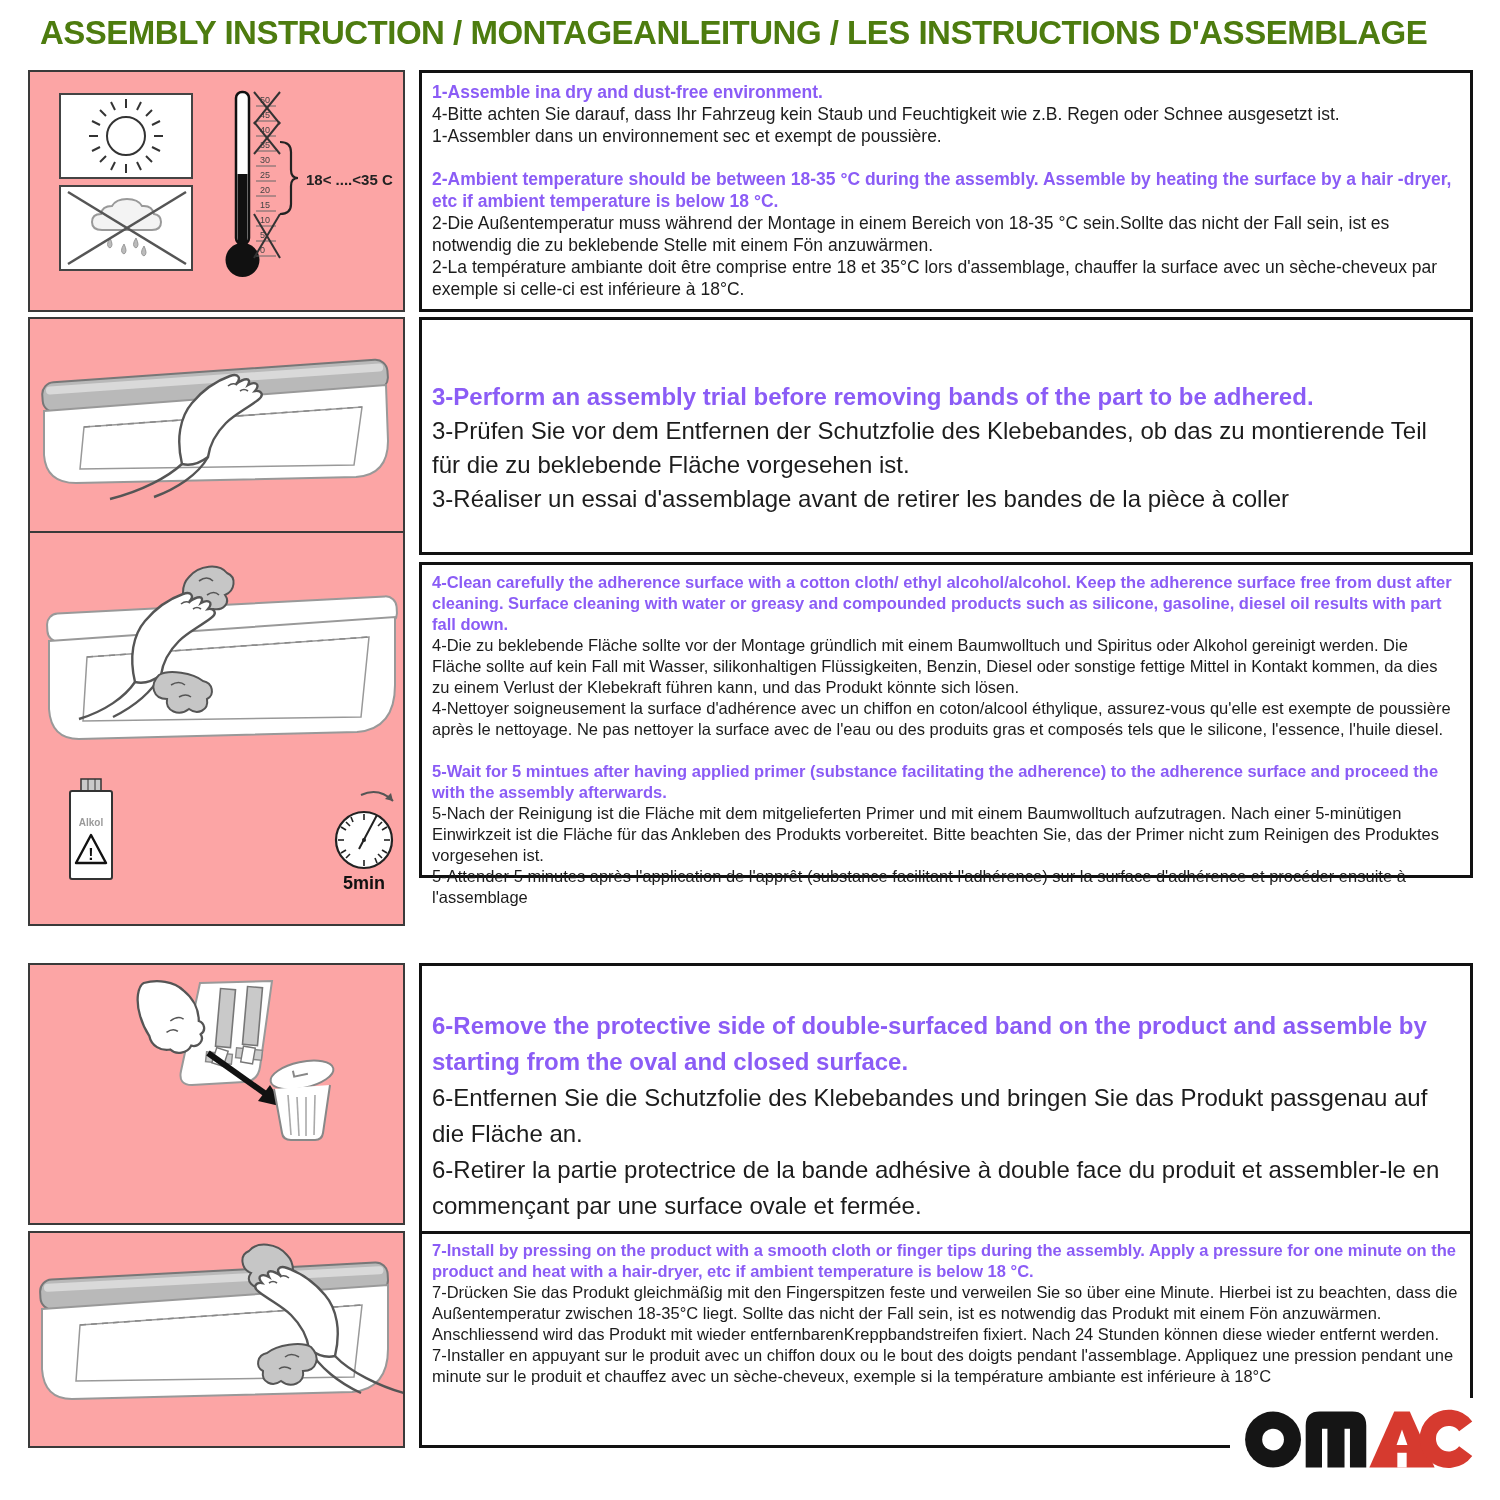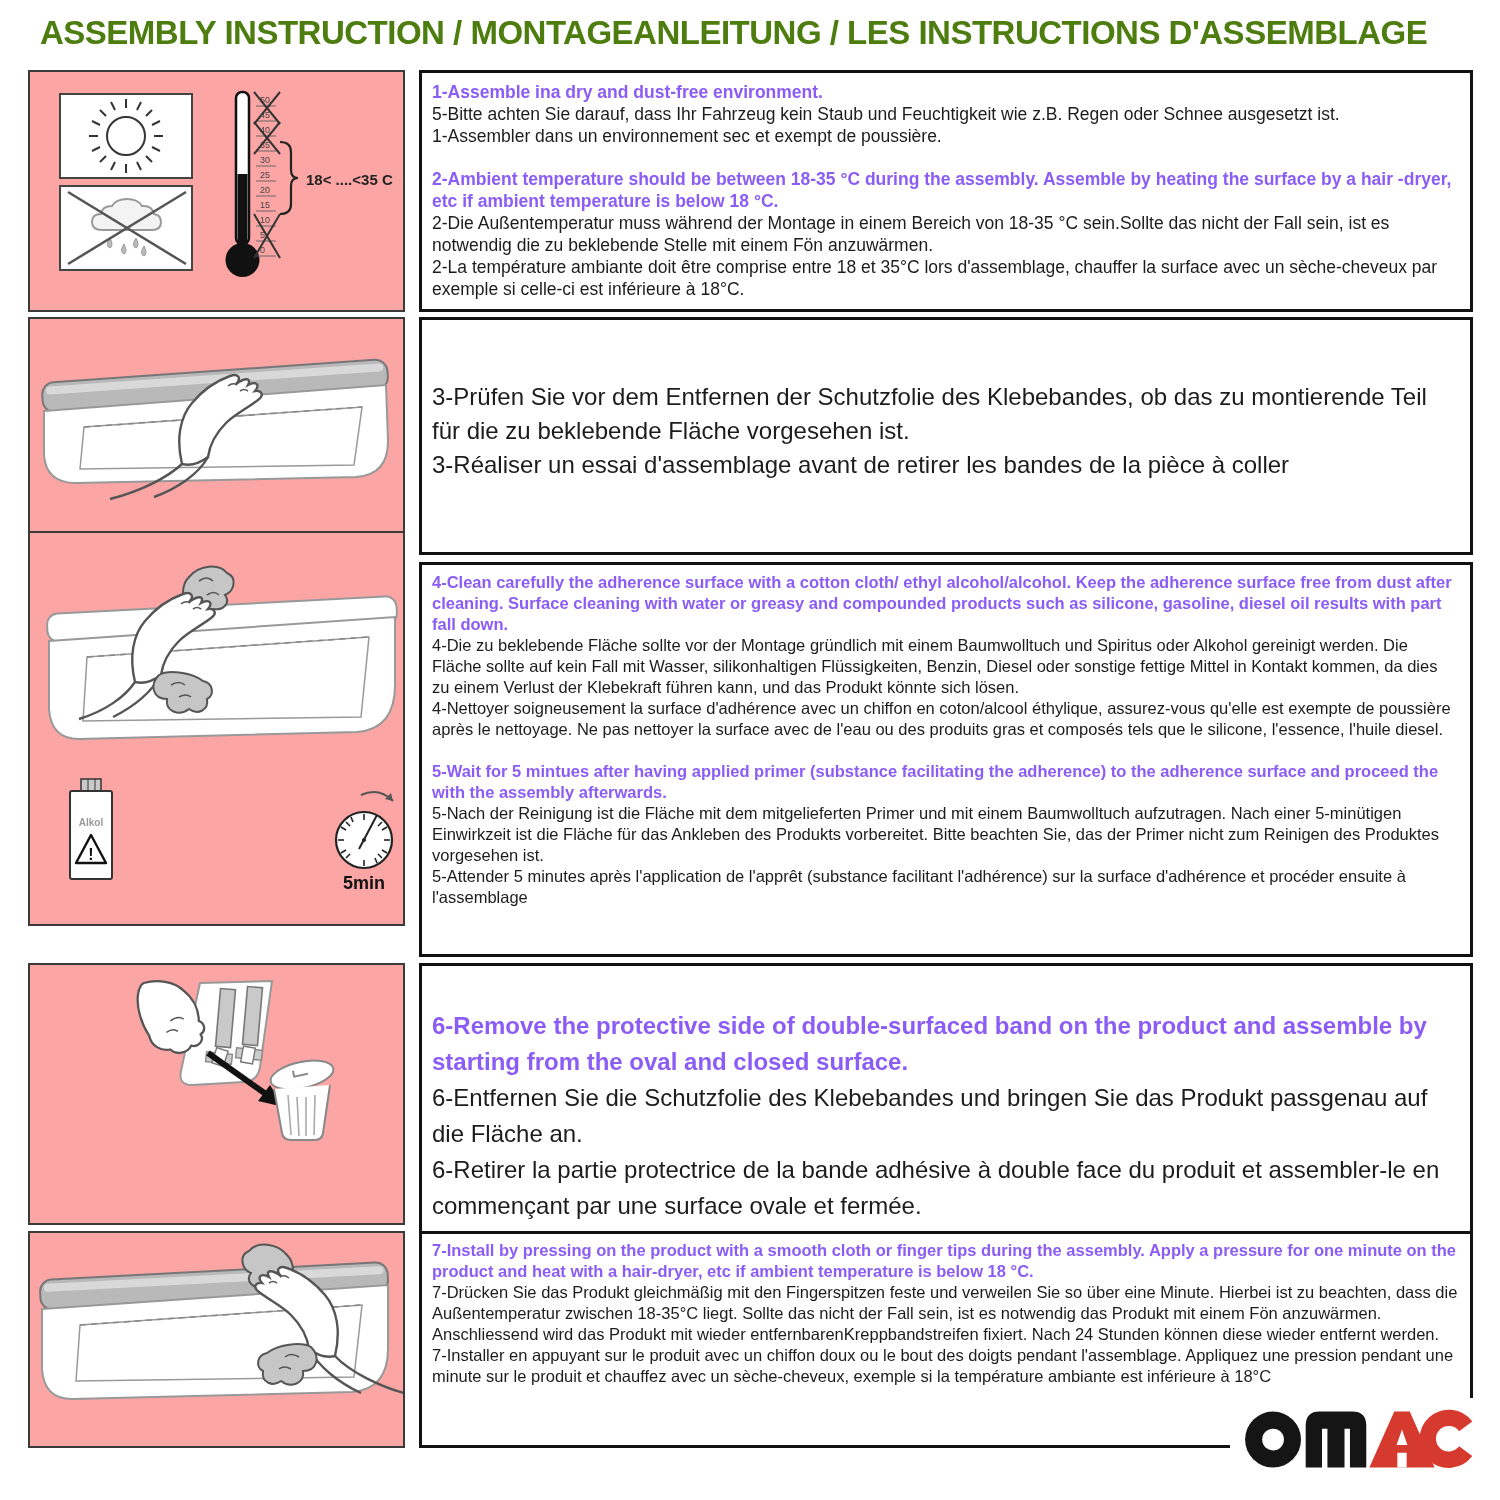--- a/index.html
+++ b/index.html
@@ -109,21 +109,21 @@
           <line x1="250" y1="142" x2="224" y2="186"></line>
       </g>
 
       <path d="M 250,70 Q 261,70 261,80 L 261,98 Q 261,106 268,106 Q 261,106 261,114 L 261,132 Q 261,142 250,142" fill="none" stroke="#222" stroke-width="2.2"></path>
       <text x="276" y="113" font-size="15" font-weight="bold" fill="#222">18&lt; ....&lt;35 C</text>
     </g>
   </svg>
 </div>
 <div class="row-right t-small pt8" style="top:70px;height:242px;">
   <p class="b">1-Assemble ina dry and dust-free environment.</p>
-  <p>5-Bitte achten Sie darauf, dass Ihr Fahrzeug kein Staub und Feuchtigkeit wie z.B. Regen oder Schnee ausgesetzt ist.</p>
+  <p>4-Bitte achten Sie darauf, dass Ihr Fahrzeug kein Staub und Feuchtigkeit wie z.B. Regen oder Schnee ausgesetzt ist.</p>
   <p class="gap">1-Assembler dans un environnement sec et exempt de poussière.</p>
   <p class="b">2-Ambient temperature should be between 18-35 °C  during the assembly. Assemble by heating the surface by a hair -dryer, etc if ambient temperature is below 18 °C.</p>
   <p>2-Die Außentemperatur muss während der Montage in einem Bereich von 18-35 °C  sein.Sollte das nicht der Fall sein, ist es notwendig die zu beklebende Stelle mit einem Fön anzuwärmen.</p>
   <p>2-La température ambiante doit être comprise entre 18 et 35°C lors d'assemblage, chauffer la surface avec un sèche-cheveux par exemple si celle-ci est inférieure à 18°C.</p>
 </div>
 
 <div class="row-left" style="top:317px;height:238px;">
   <svg width="373" height="234" viewBox="0 0 373 234">
 
     <g transform="rotate(-4 184 66)">
@@ -138,20 +138,21 @@
     </g>
 
     <g transform="translate(152,50)">
       <path d="M 0,95 C -6,70 -2,48 10,34 C 20,22 34,12 48,7 C 56,4 60,9 54,15 C 62,9 70,8 66,16 C 73,12 79,15 73,22 C 79,21 83,26 76,31 C 64,40 52,46 44,54 C 34,64 28,74 26,88 C 18,94 8,97 0,95 Z" fill="#fff" stroke="#555" stroke-width="2.4"></path>
       <path d="M 46,17 q 5,-4 9,-1 M 58,22 q 4,-3 8,0" fill="none" stroke="#555" stroke-width="1.6"></path>
       <path d="M 0,95 C -14,108 -40,122 -72,130 M 26,88 C 16,106 -6,120 -28,128" fill="none" stroke="#555" stroke-width="2.4"></path>
     </g>
   </svg>
 </div>
 <div class="row-right t-big pt60" style="top:317px;height:238px;">
+  <p class="b">3-Perform an assembly trial before removing bands of the part to be adhered.</p>
   <p>3-Prüfen Sie vor dem Entfernen der Schutzfolie des Klebebandes, ob das zu montierende Teil für die zu beklebende Fläche vorgesehen ist.</p>
   <p>3-Réaliser un essai d'assemblage avant de retirer les bandes de la pièce à coller</p>
 </div>
 
 <div class="row-left" style="top:531px;height:395px;padding-left:7px;">
   <svg width="373" height="391" viewBox="0 0 373 391">
 
     <g>
       <g transform="rotate(-3 184 86)">
         <rect x="10" y="72" width="350" height="28" rx="11" fill="#fff" stroke="#999" stroke-width="2"></rect>
@@ -204,21 +205,21 @@
           <line x1="345" y1="297" x2="350" y2="294"></line>
       </g>
       <line x1="322" y1="316" x2="340" y2="282" stroke="#222" stroke-width="2"></line>
       <circle cx="327" cy="307" r="2" fill="#222"></circle>
       <path d="M 324,262 Q 342,254 356,268" fill="none" stroke="#555" stroke-width="2"></path>
       <path d="M 356,268 L 348,266 L 354,260 Z" fill="#555"></path>
       <text x="327" y="356" font-size="18" font-weight="bold" fill="#111" text-anchor="middle">5min</text>
     </g>
   </svg>
 </div>
-<div class="row-right t-xsmall pt5" style="top:562px;height:395px;">
+<div class="row-right t-xsmall pt5" style="top:562px;height:316px;">
   <p class="b">4-Clean carefully the adherence surface with a cotton cloth/ ethyl alcohol/alcohol. Keep the adherence surface free from dust after cleaning. Surface cleaning with water or greasy and compounded products such as silicone, gasoline, diesel oil results with part fall down.</p>
   <p>4-Die zu beklebende Fläche sollte vor der Montage gründlich mit einem Baumwolltuch und Spiritus oder Alkohol gereinigt werden. Die Fläche sollte auf kein Fall mit Wasser, silikonhaltigen Flüssigkeiten, Benzin, Diesel oder sonstige fettige Mittel in Kontakt kommen, da dies zu einem Verlust der Klebekraft führen kann, und das Produkt könnte sich lösen.</p>
   <p class="gap">4-Nettoyer soigneusement la surface d'adhérence avec un chiffon en coton/alcool éthylique, assurez-vous qu'elle est exempte de poussière après le nettoyage. Ne pas nettoyer la surface avec de l'eau ou des produits gras et composés tels que le silicone, l'essence, l'huile diesel.</p>
   <p class="b">5-Wait for 5 mintues after having applied primer (substance facilitating the adherence) to the adherence surface and proceed the with the assembly afterwards.</p>
   <p>5-Nach der Reinigung ist die Fläche mit dem mitgelieferten Primer und mit einem Baumwolltuch aufzutragen. Nach einer 5-minütigen Einwirkzeit ist die Fläche für das Ankleben des Produkts vorbereitet. Bitte beachten Sie, das der Primer nicht zum Reinigen des Produktes vorgesehen ist.</p>
   <p>5-Attender 5 minutes après l'application de l'apprêt (substance facilitant l'adhérence) sur la surface d'adhérence et procéder ensuite à l'assemblage</p>
 </div>
 
 <div class="row-left" style="top:963px;height:262px;">
   <svg width="373" height="258" viewBox="0 0 373 258">

